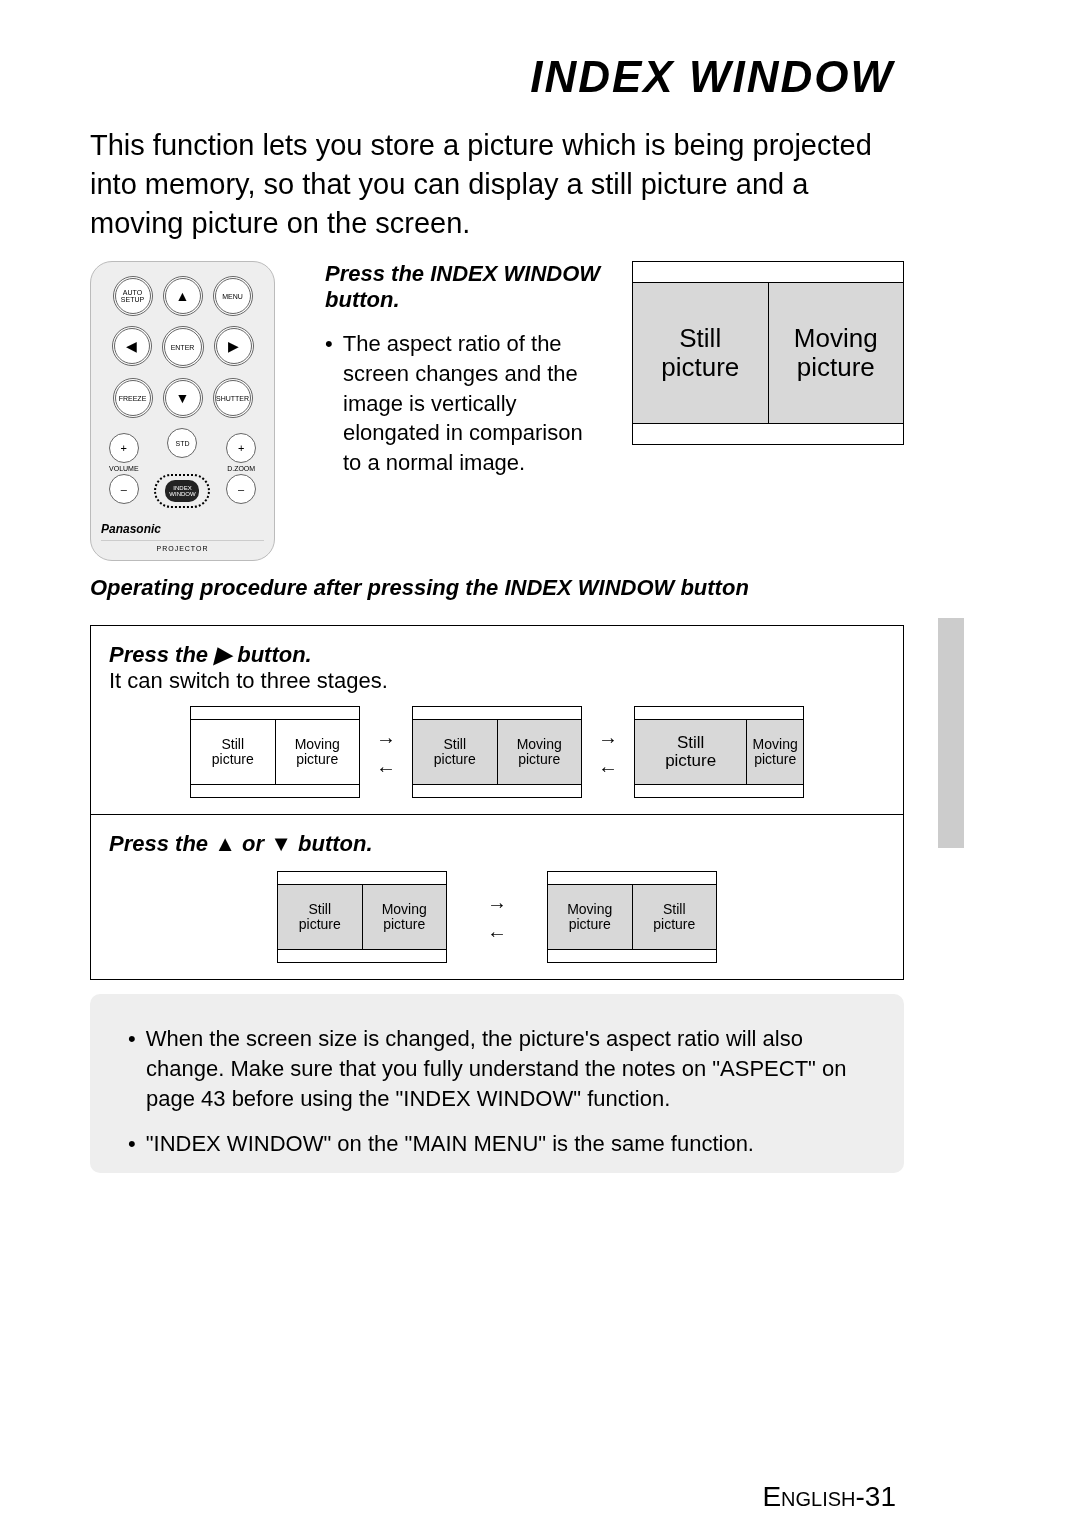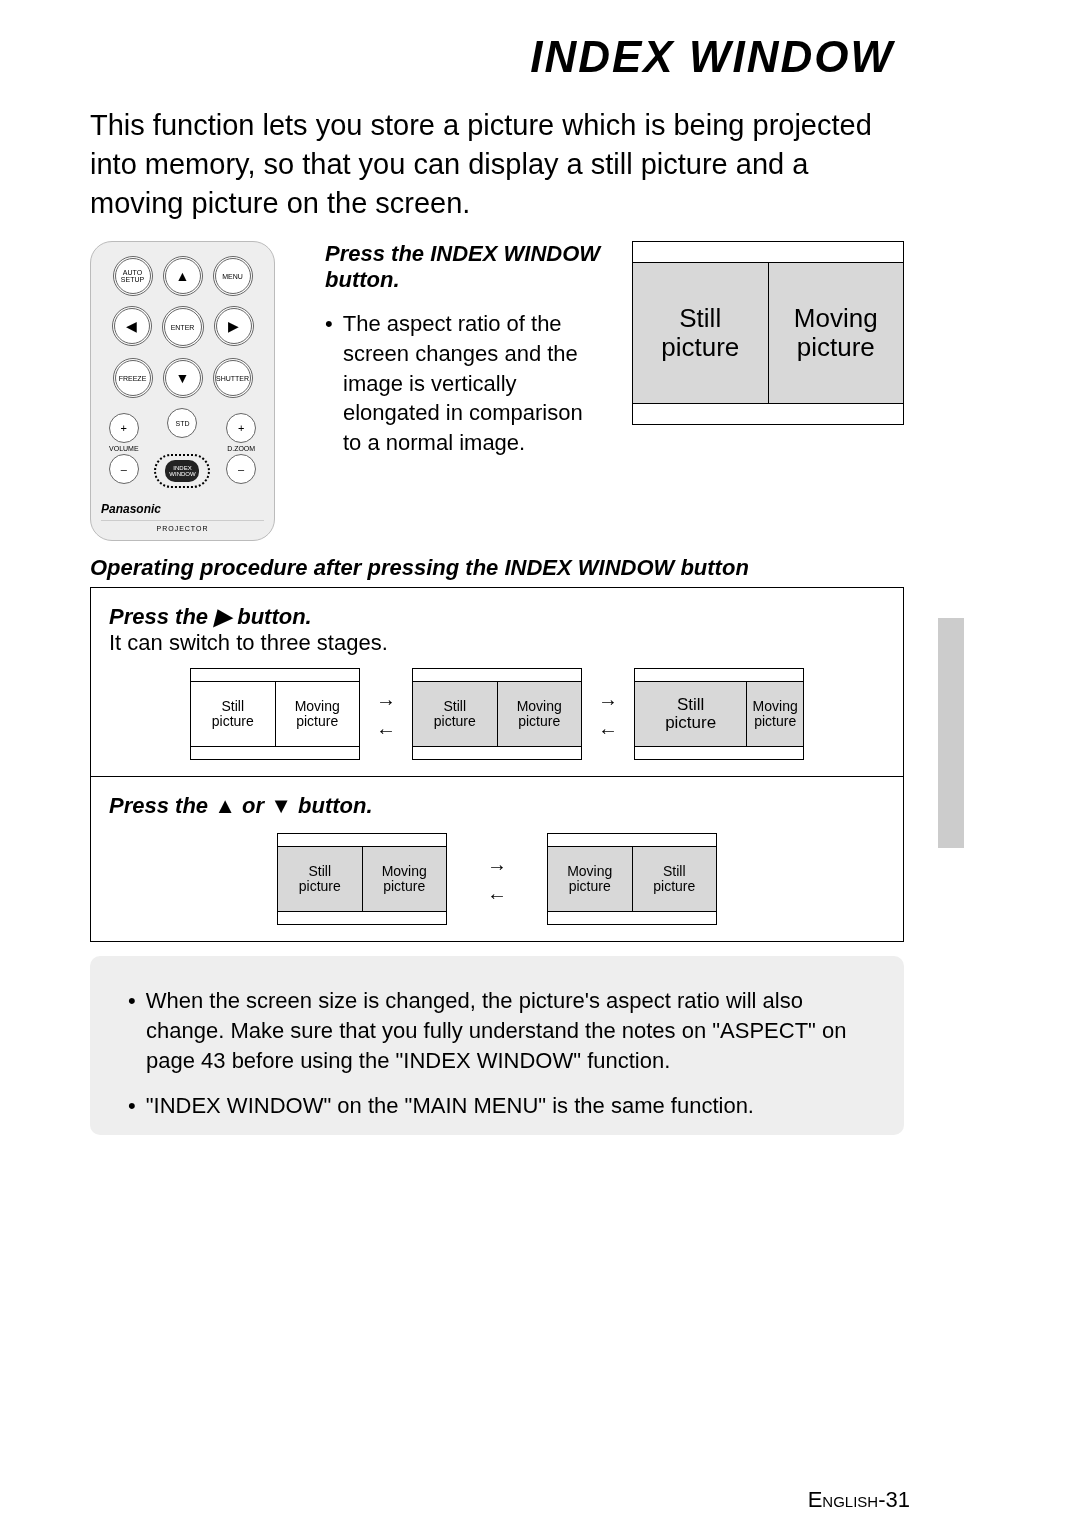--- a/index.html
+++ b/index.html
@@ -1,16 +1,16 @@
 <!DOCTYPE html>
 <html><head>
 <meta charset="utf-8">
 <style>
   html,body{margin:0;padding:0;background:#fff;font-family:Arial,Helvetica,sans-serif;color:#000}
-  .page{width:964px;height:1533px;position:relative;box-sizing:border-box;padding:32px 60px 36px 90px}
+  .page{width:964px;height:1533px;position:relative;box-sizing:border-box;padding:52px 60px 36px 90px}
   .title{font-style:italic;font-weight:bold;font-size:44px;text-align:right;padding-right:10px;letter-spacing:2px}
   .intro{font-size:29px;line-height:1.35;margin-top:24px}
   .row-press{display:flex;margin-top:18px;gap:30px}
   .main-example{border:1px solid #000;width:270px;height:182px;margin-left:10px}
   .main-example .top-bar,.main-example .bot-bar{height:20px;border-bottom:1px solid #000}
   .main-example .bot-bar{border-top:1px solid #000;border-bottom:none}
   .main-example .mid{display:flex;height:140px}
   .main-example .cell{flex:1;background:#d8d8d8;display:flex;align-items:center;justify-content:center;font-size:26px;line-height:1.15;text-align:center}
   .main-example .cell:first-child{border-right:1px solid #000}
   .subhead{font-style:italic;font-weight:bold;font-size:22px;padding-left:20px}
@@ -24,37 +24,37 @@
   .arrow-glyph{font-size:14px}
   .rm-pill{display:flex;flex-direction:column;align-items:center;gap:2px}
   .pill-top,.pill-bot{width:28px;height:28px;border-radius:50%;border:1px solid #666;background:#fff;display:flex;align-items:center;justify-content:center;font-size:11px}
   .pill-lbl{font-size:7px}
   .rm-mid{display:flex;justify-content:space-around;align-items:center;margin-top:2px}
   .rm-index{width:34px;height:22px;border-radius:10px;background:#222;color:#fff;font-size:6px;display:flex;align-items:center;justify-content:center;text-align:center;line-height:1;margin:0 auto}
   .index-dots{border:2px dotted #000;border-radius:18px;padding:4px;width:44px;margin:0 auto}
   .brand{text-align:left;font-weight:bold;font-style:italic;font-size:12px;margin-top:14px}
   .brand-sub{text-align:center;font-size:7px;letter-spacing:1px;border-top:1px solid #ccc;padding-top:4px;margin-top:4px}
   .after{margin-top:14px}
-  .proc-table{border:1px solid #000;border-collapse:collapse;width:100%;margin-top:6px}
+  .proc-table{border:1px solid #000;border-collapse:collapse;width:100%;margin-top:24px}
   .proc-table td{border:1px solid #000;padding:16px 18px;font-size:22px;vertical-align:top}
   .proc-label{font-weight:bold;font-style:italic;font-size:22px}
   .stages{display:flex;align-items:center;gap:16px;margin-top:12px;justify-content:center}
   .mini{border:1px solid #000;width:168px}
   .mini .bar{height:12px;border-bottom:1px solid #000}
   .mini .bar.bot{border-top:1px solid #000;border-bottom:none}
   .mini .mid{display:flex;height:64px}
   .mini .cell{flex:1;background:#d8d8d8;display:flex;align-items:center;justify-content:center;font-size:14px;line-height:1.1;text-align:center}
   .mini .cell:first-child{border-right:1px solid #000}
   .mini.white .cell{background:#fff}
   .mini.big .cell:first-child{flex:2}
   .db-arrow{display:flex;flex-direction:column;gap:6px;font-size:20px}
   .swap-row{display:flex;align-items:center;gap:40px;justify-content:center;margin-top:14px}
   .note-box{background:#eee;border-radius:10px;padding:14px 18px;margin-top:14px}
   .note-title{font-style:italic;font-weight:bold;font-size:22px}
-  .footer{position:absolute;right:54px;bottom:20px;font-size:22px}
+  .footer{position:absolute;right:68px;bottom:20px;font-size:28px}
   .footer .sc{font-variant:small-caps}
   .side-tab{position:absolute;right:0;top:618px;width:26px;height:230px;background:#ccc}
 </style>
 </head>
 <body>
 
 <div class="page">
   <div class="side-tab"></div>
 
   <div class="title">INDEX WINDOW</div>

